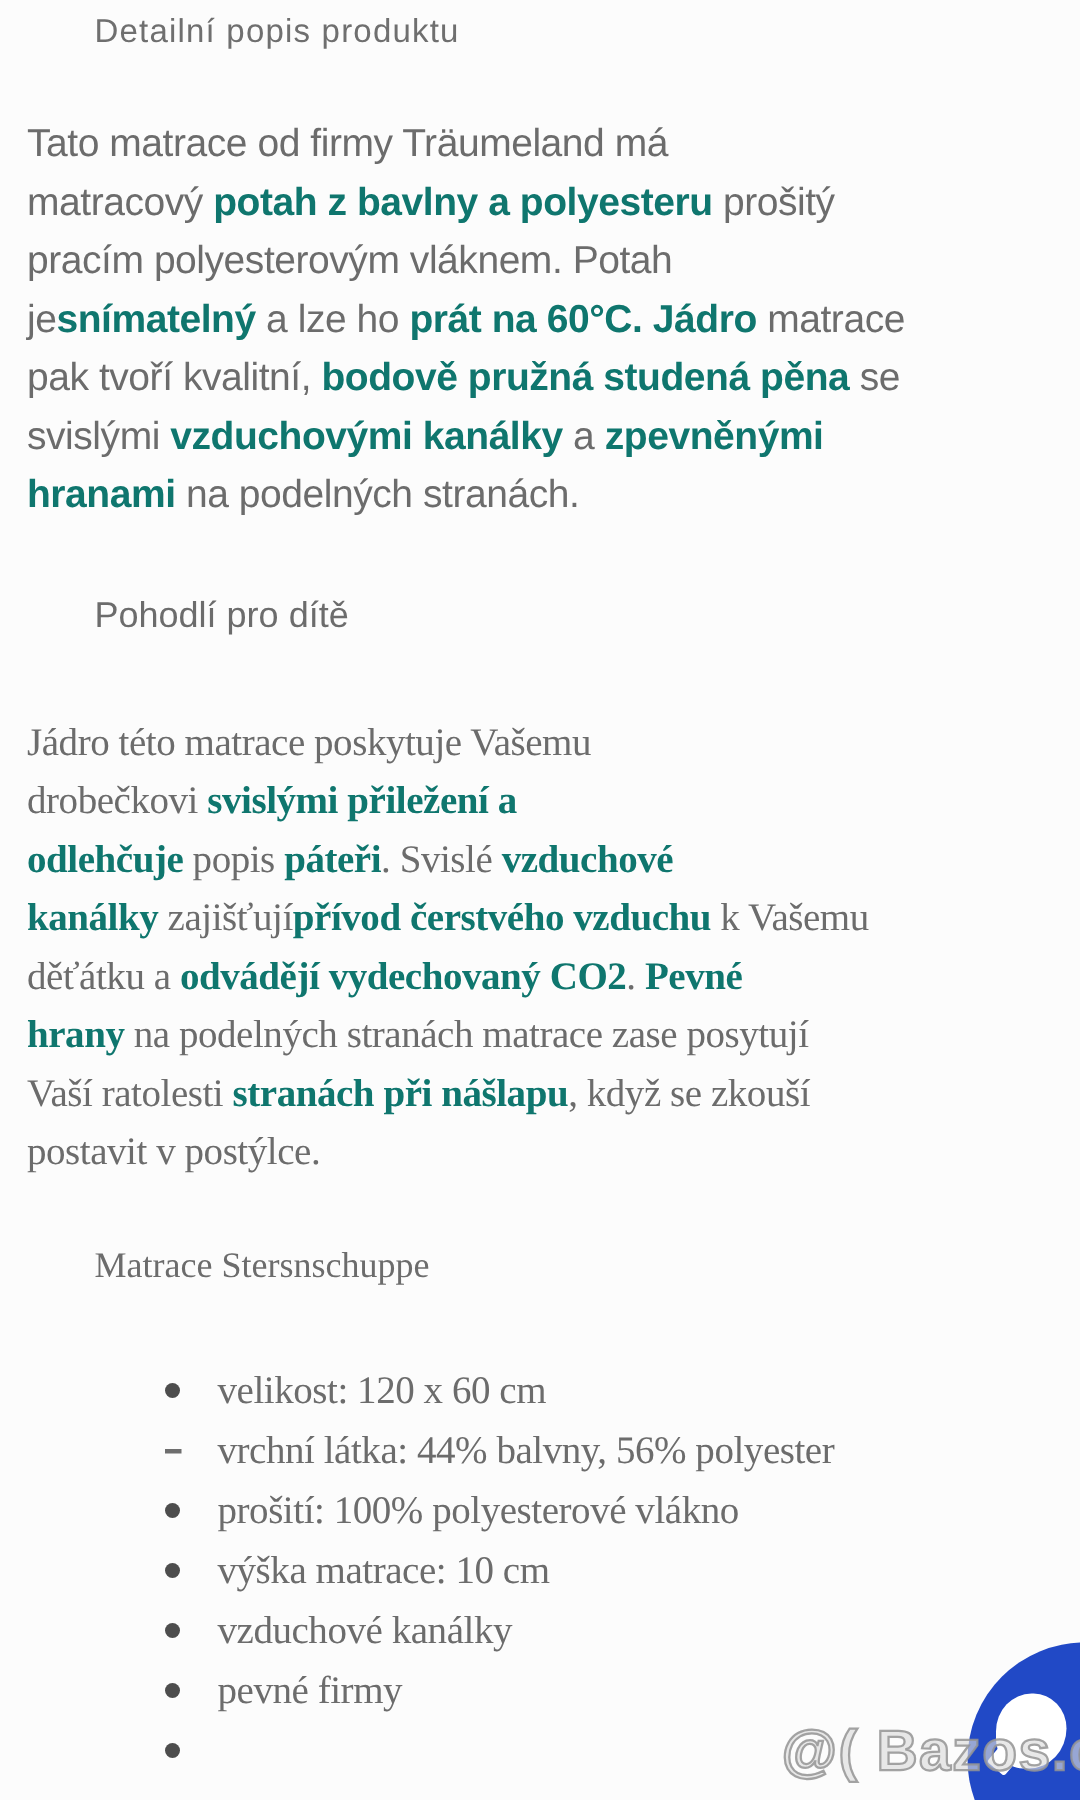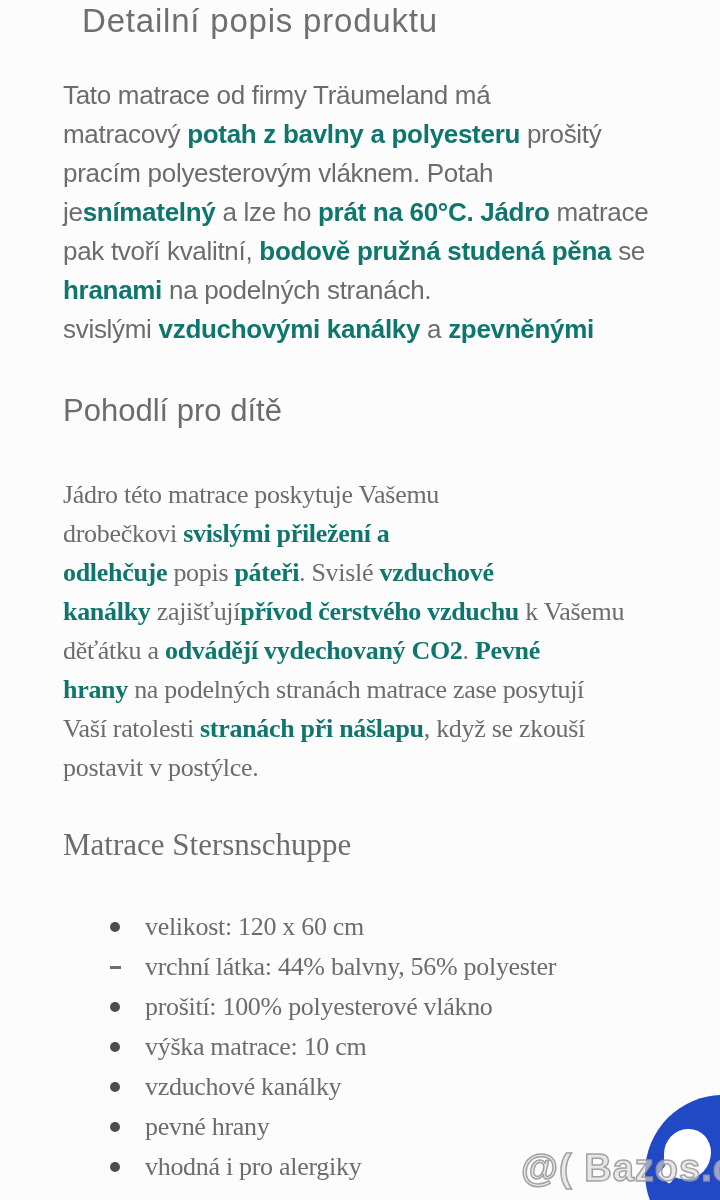--- a/index.html
+++ b/index.html
@@ -9,45 +9,45 @@
     background: #fcfcfc;
     font-family: "Liberation Sans", "DejaVu Sans", sans-serif;
     color: #6c6c6c;
     overflow: hidden;
     position: relative;
   }
   .page { position: relative; width: 720px; height: 1200px; overflow: hidden; }
 
   .title {
     margin: 0;
-    padding: 2px 0 0 82px;
-    font-size: 33px;
+    padding: 2px 0 0 63px;
+    font-size: 22px;
     line-height: 38px;
     font-weight: 400;
     letter-spacing: 0.8px;
     color: #6f6f6f;
   }
 
-  .para { margin: 0; padding-left: 63px; }
+  .para { margin: 18px; }
   .para.first { margin-top: 36px; }
   .para.second { margin-top: 45px; font-family: Liberation Serif, serif; }
 
   .tline {
     font-size: 26px;
     line-height: 39px;
     letter-spacing: -0.3px;
     white-space: nowrap;
     color: #6c6c6c;
   }
   .b { font-weight: 700; color: #0f766e; }
 
   .subhead {
     margin: 0;
     padding-left: 63px;
-    font-size: 31px;
+    font-size: 24px;
     line-height: 39px;
     font-weight: 400;
     color: #6c6c6c;
   }
   .subhead.one { margin-top: 42px; }
   .subhead.two { margin-top: 38px; font-family: Liberation Serif, serif; }
 
   ul.specs {
     list-style: none;
     margin: 43px 0 0 0;
@@ -121,22 +121,22 @@
 <div class="page">
 
   <h1 class="title">Detailní popis produktu</h1>
 
   <div class="para first">
       <div class="tline"><span>Tato matrace od firmy Träumeland má</span></div>
       <div class="tline"><span>matracový </span><span class="b">potah z bavlny a polyesteru</span><span> prošitý</span></div>
       <div class="tline"><span>pracím polyesterovým vláknem. Potah</span></div>
       <div class="tline"><span>je</span><span class="b">snímatelný</span><span> a lze ho </span><span class="b">prát na 60°C. Jádro</span><span> matrace</span></div>
       <div class="tline"><span>pak tvoří kvalitní, </span><span class="b">bodově pružná studená pěna</span><span> se</span></div>
+      <div class="tline"><span>svislými </span><span class="b">vzduchovými kanálky</span><span> a </span><span class="b">zpevněnými</span></div>
       <div class="tline"><span class="b">hranami</span><span> na podelných stranách.</span></div>
-      <div class="tline"><span>svislými </span><span class="b">vzduchovými kanálky</span><span> a </span><span class="b">zpevněnými</span></div>
     </div>
 
   <div class="subhead one">Pohodlí pro dítě</div>
 
   <div class="para second">
       <div class="tline"><span>Jádro této matrace poskytuje Vašemu</span></div>
       <div class="tline"><span>drobečkovi </span><span class="b">svislými přiležení a</span></div>
       <div class="tline"><span class="b">odlehčuje</span><span> popis </span><span class="b">páteři</span><span>. Svislé </span><span class="b">vzduchové</span></div>
       <div class="tline"><span class="b">kanálky</span><span> zajišťují</span><span class="b">přívod čerstvého vzduchu</span><span> k Vašemu</span></div>
       <div class="tline"><span>děťátku a </span><span class="b">odvádějí vydechovaný CO2</span><span>. </span><span class="b">Pevné</span></div>
@@ -163,25 +163,24 @@
     <li>
       <span class="marker" data-marker="bullet"></span>
       <span class="li-text">výška matrace: 10 cm</span>
     </li>
     <li>
       <span class="marker" data-marker="bullet"></span>
       <span class="li-text">vzduchové kanálky</span>
     </li>
     <li>
       <span class="marker" data-marker="bullet"></span>
-      <span class="li-text">pevné hrany</span>
+      <span class="li-text">pevné firmy</span>
     </li>
     <li>
       <span class="marker" data-marker="bullet"></span>
-      <span class="li-text">vhodná i pro alergiky</span>
     </li>
   </ul>
 
   <div class="wm-logo">
     <div class="wm-bubble"></div>
   </div>
   <div class="wm-text">@( Bazos.cz</div>
 
 </div>
 

